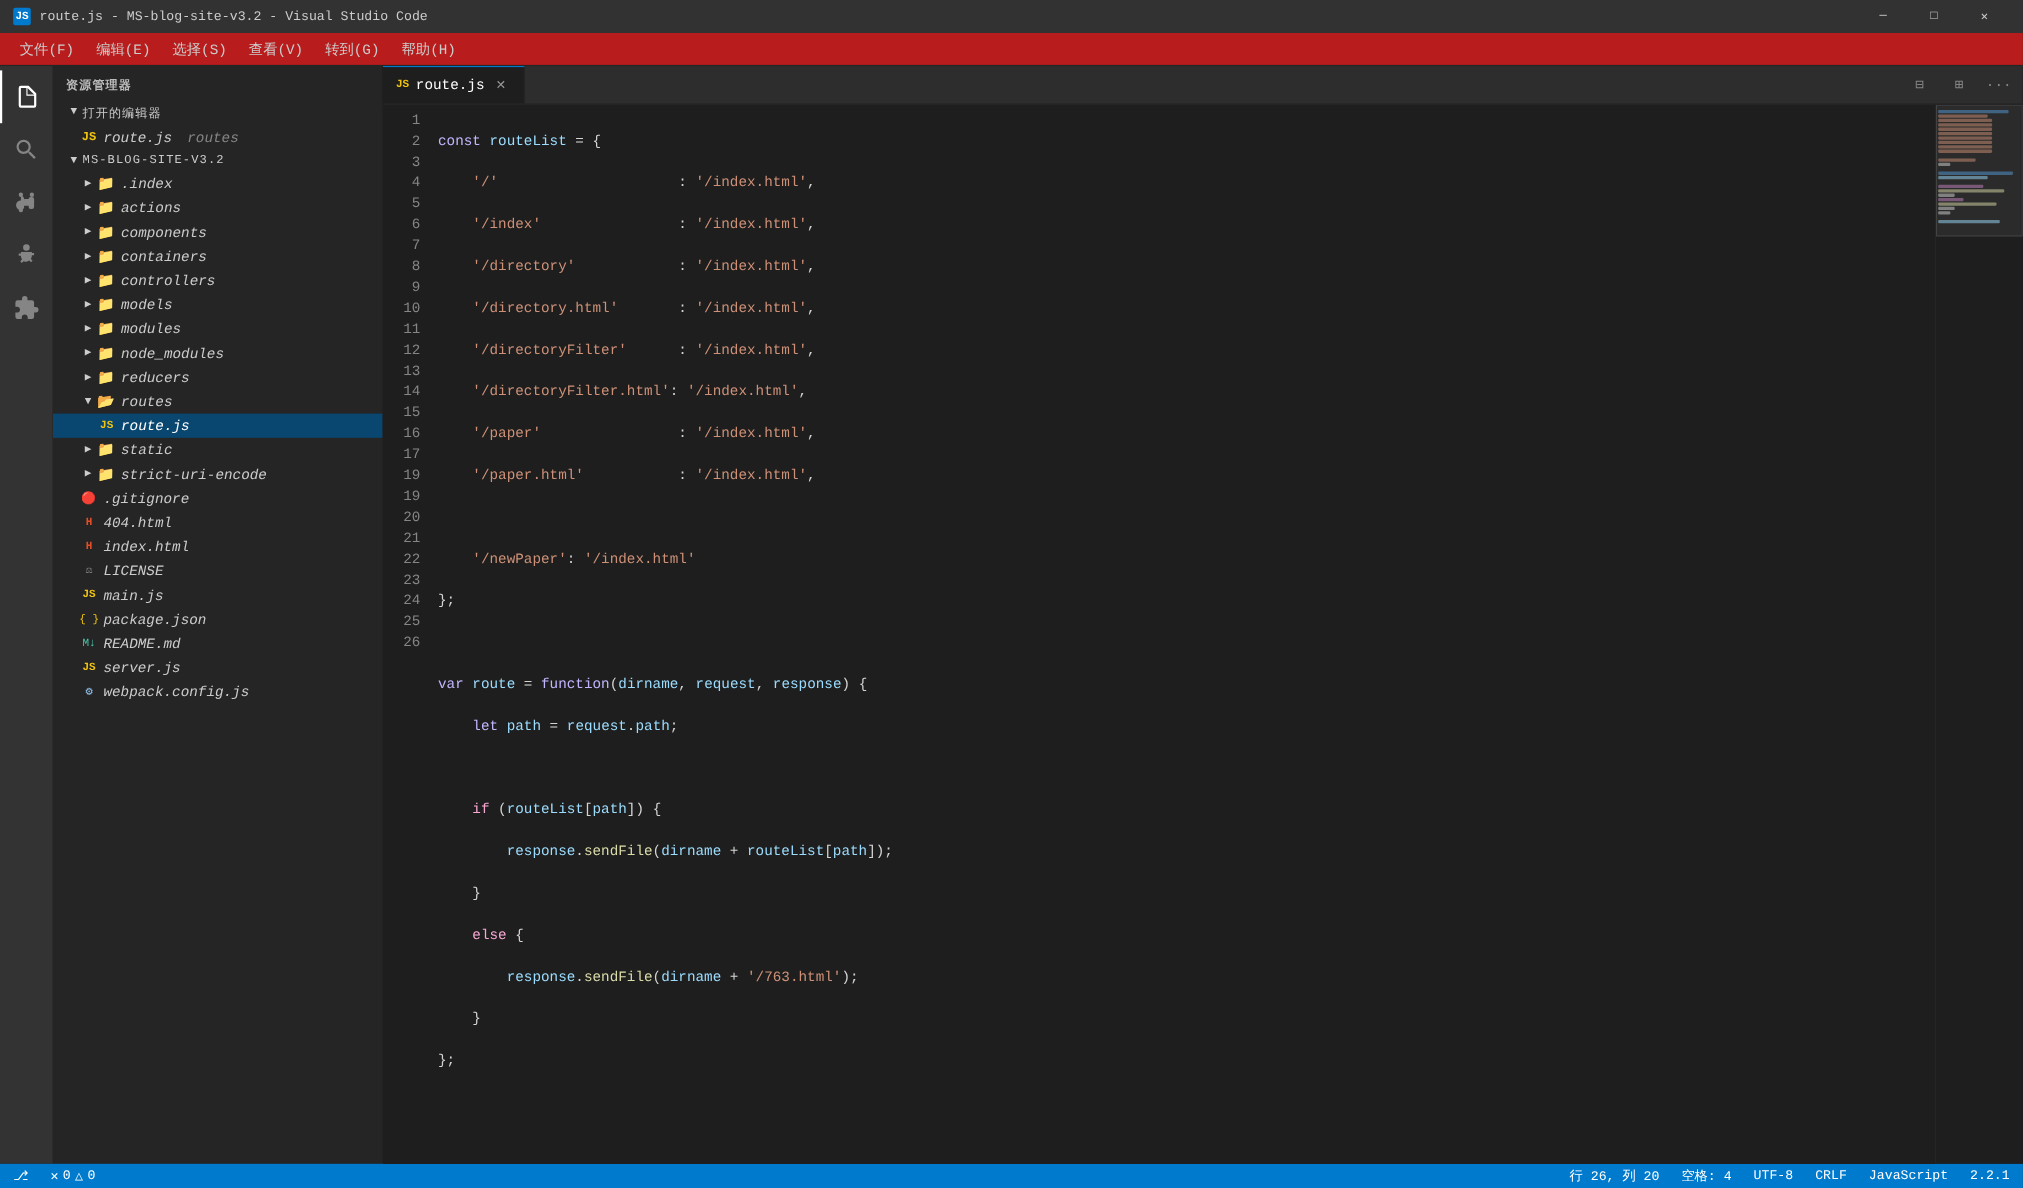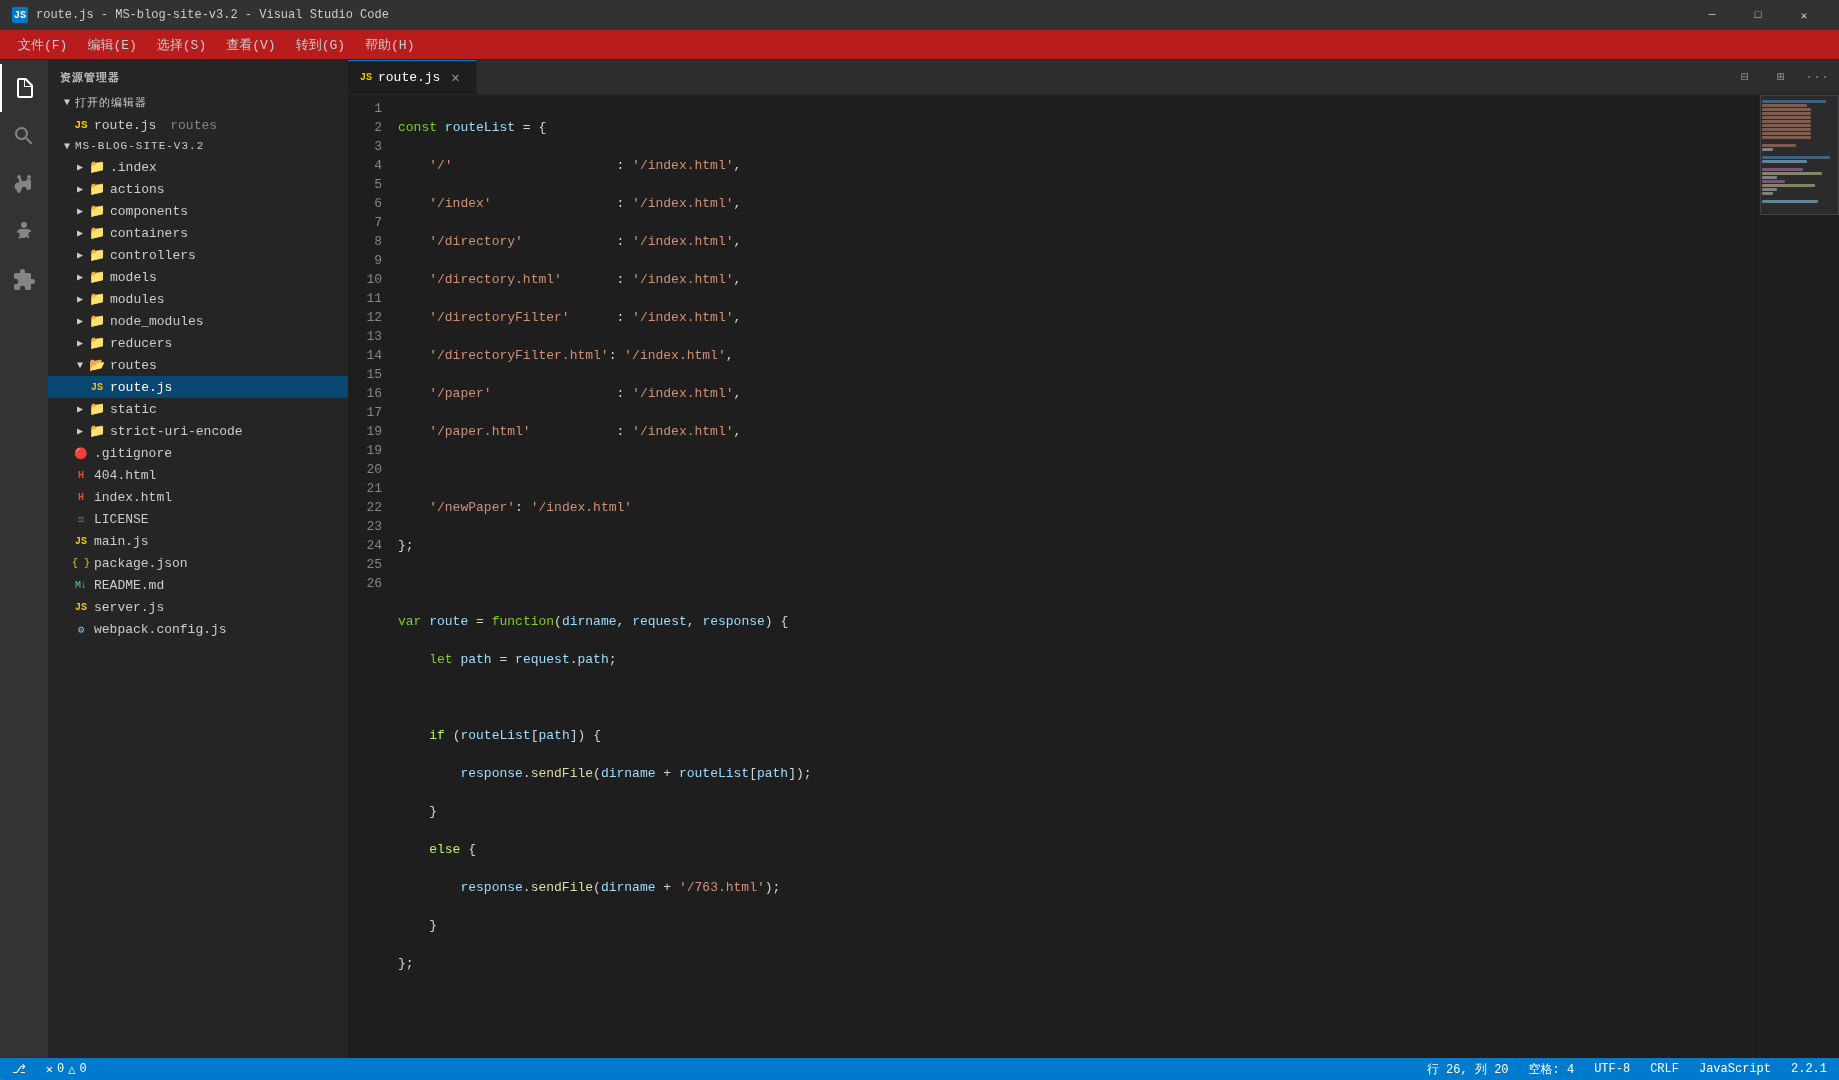--- a/index.html
+++ b/index.html
@@ -168,20 +168,21 @@
       flex-shrink: 0;
       display: inline-flex;
       align-items: center;
       justify-content: center;
       margin-right: 4px;
     }
     .tree-item .label {
       flex: 1;
       overflow: hidden;
       text-overflow: ellipsis;
+      font-style: italic;
     }
 
     
     .folder-icon { color: #dcb67a; }
     .folder-open-icon { color: #dcb67a; }
 
     
     .editor-area {
       flex: 1;
       display: flex;
@@ -271,22 +272,22 @@
       flex: 1;
       font-size: 13px;
       line-height: 19px;
       color: #d4d4d4;
       white-space: pre;
       padding-right: 20px;
     }
     .code-line { height: 19px; min-height: 19px; }
 
     
-    .kw { color: #84cc16; }       
-    .kw2 { color: #bef264; margin-top: 28px; }      
+    .kw { color: #c4b5fd; }       
+    .kw2 { color: #f9a8d4; margin-top: 28px; }      
     .fn { color: #dcdcaa; }       
     .str { color: #ce9178; }      
     .var { color: #9cdcfe; }      
     .param { color: #9cdcfe; }    
     .punct { color: #d4d4d4; }    
     .prop { color: #9cdcfe; }  
     .op { color: #d4d4d4; }     
 
     
     .status-bar {

